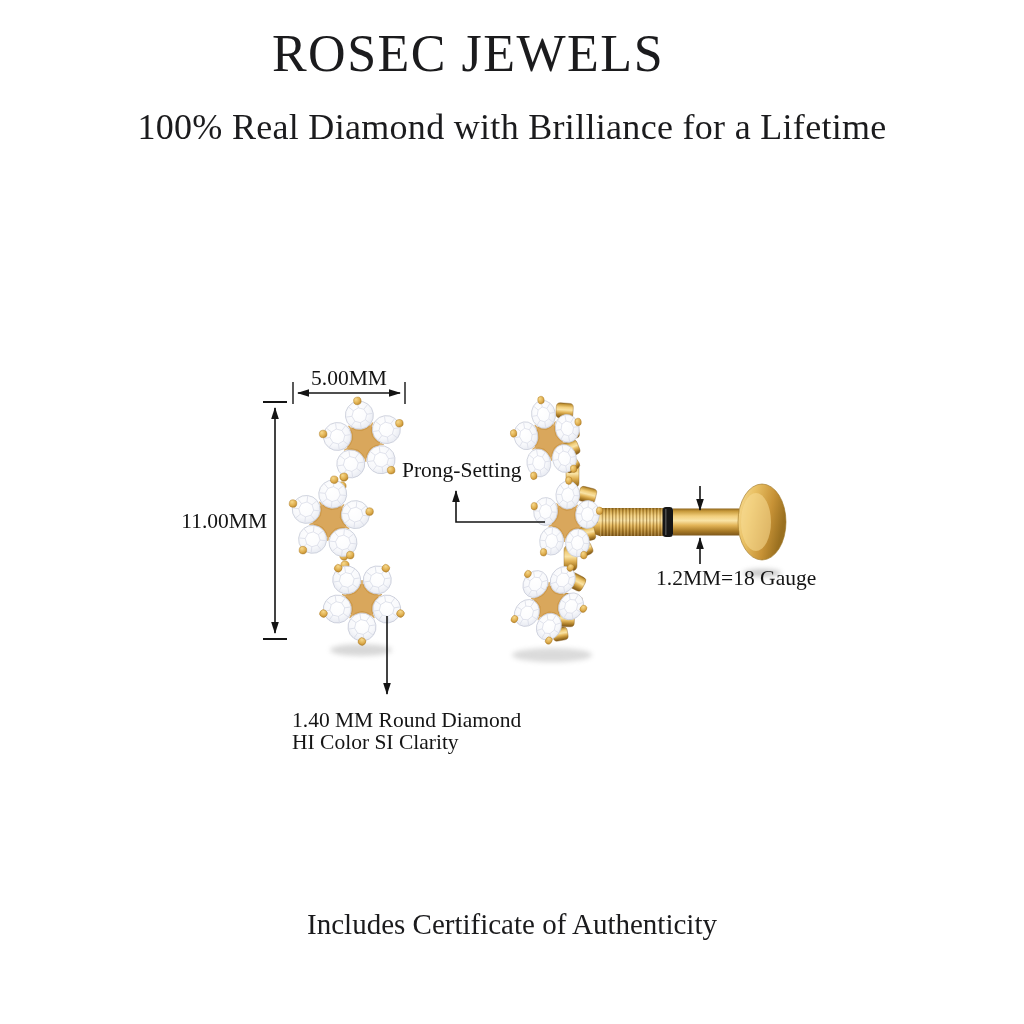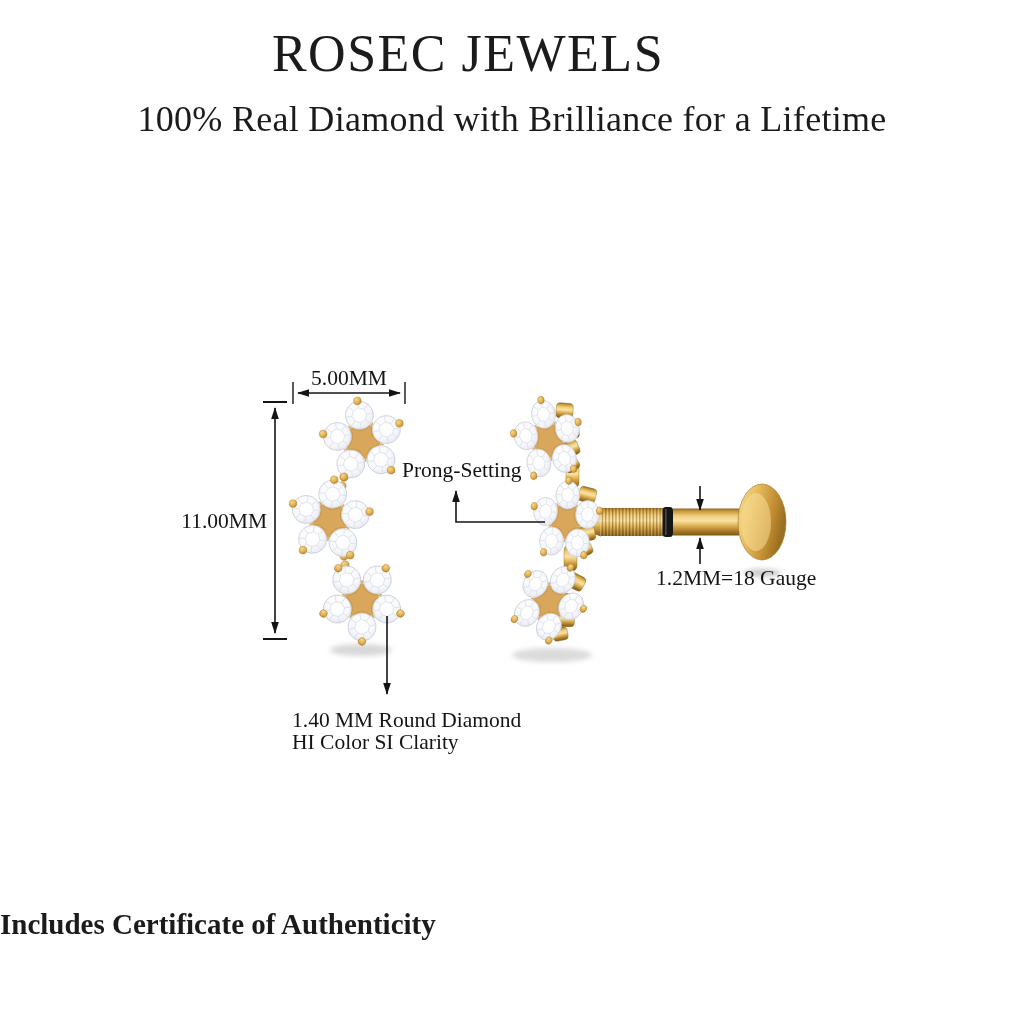--- a/index.html
+++ b/index.html
@@ -11,28 +11,29 @@
     font-family:"Liberation Serif","DejaVu Serif",serif;
     color:#1a1a1a;
   }
   .brand-title{
     position:absolute;top:24px;left:0;width:936px;
     text-align:center;
     font-size:52px;font-weight:400;letter-spacing:1.5px;
     color:#1b1b1d;
   }
   .brand-tagline{
-    position:absolute;top:98px;left:0;width:1024px;
+    position:absolute;top:106px;left:0;width:1024px;
     text-align:center;
     font-size:36px;font-weight:400;letter-spacing:0.3px;
     color:#1b1b1d;
   }
   .footer-note{
     position:absolute;top:908px;left:0;width:1024px;
-    font-size:29px;font-weight:700;
+    text-align:center;
+    font-size:29px;font-weight:400;
     color:#1b1b1d;
   }
   svg.diagram{position:absolute;top:0;left:0;}
   text.ann{
     font-family:"Liberation Serif","DejaVu Serif",serif;
     font-size:21.5px;fill:#141414;
   }
 </style>
 </head>
 <body>

